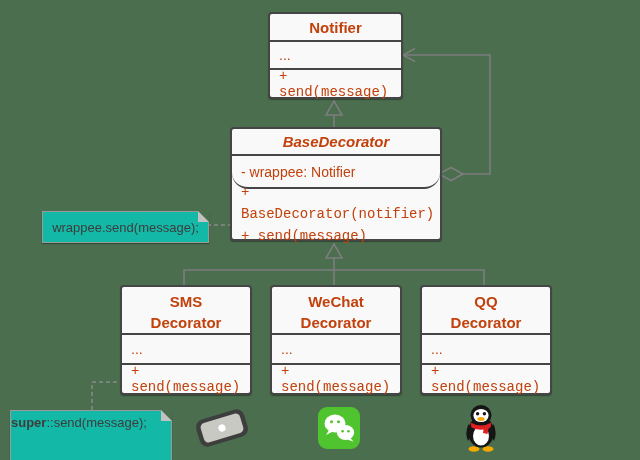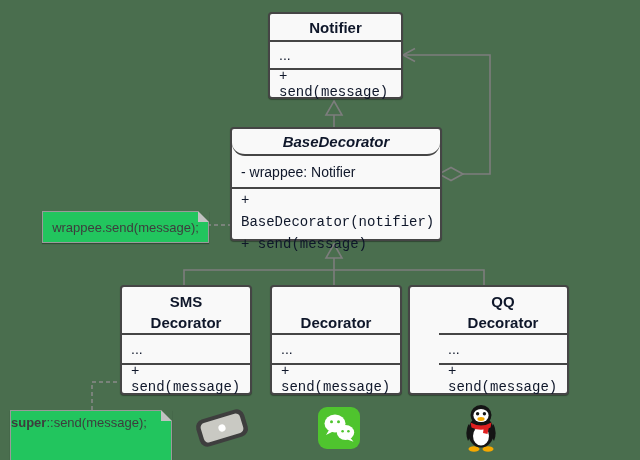--- a/index.html
+++ b/index.html
@@ -4,46 +4,46 @@
 <style>
   html,body{margin:0;padding:0;}
   body{font-family:"Liberation Sans","DejaVu Sans",sans-serif;}
   #stage{position:relative;width:640px;height:460px;background:#4a6e4e;overflow:hidden;}
 
   
   #connectors{position:absolute;left:0;top:0;width:640px;height:460px;z-index:1;}
 
   
   .uml-class{position:absolute;z-index:2;background:#f9f9f9;border:2px solid #454545;
-             border-radius:4px;color:#0f172a;box-shadow:0 1px 1px rgba(0,0,0,.35);}
+             border-radius:4px;color:#c2410c;box-shadow:0 1px 1px rgba(0,0,0,.35);}
   .uml-title{font-weight:bold;font-size:15px;text-align:center;border-bottom:2px solid #454545;
              display:flex;flex-direction:column;justify-content:center;}
   .uml-row{font-size:14px;border-bottom:2px solid #454545;display:flex;align-items:center;
            padding-left:9px;}
   .uml-row:last-child{border-bottom:none;font-family:Liberation Mono, monospace;}
   .italic{font-style:italic;}
 
   .c-notifier{left:268px;top:12px;width:131px;}
   .c-notifier .uml-title{height:26px;}
   .c-notifier .row-f{height:26px;}
   .c-notifier .row-m{height:27px;}
 
   .c-base{left:230px;top:127px;width:208px;}
-  .c-base .uml-title{height:25px;border-radius:13px;}
-  .c-base .row-f{height:31px;}
-  .c-base .row-m{height:50px;flex-direction:column;align-items:flex-start;line-height:22px;}
+  .c-base .uml-title{height:25px;}
+  .c-base .row-f{height:31px;border-radius:16px;}
+  .c-base .row-m{height:50px;flex-direction:column;align-items:flex-start;justify-content:center;line-height:22px;}
 
   .c-sub{width:128px;top:285px;}
   .c-sub .uml-title{height:46px;line-height:21px;justify-content:flex-end;}
   .c-sub .row-f{height:28px;}
   .c-sub .row-m{height:28px;}
-  .c-sms{left:120px;} .c-wechat{left:270px;} .c-qq{left:408px;padding-left:29px;}
+  .c-sms{left:120px;} .c-wechat{left:270px;} .c-qq{left:420px;}
 
   
-  .note{position:absolute;z-index:2;background:#22c55e;border:1px solid #9a9a9a;color:#3d3d3d;
+  .note{position:absolute;z-index:2;background:#14b8a6;border:1px solid #9a9a9a;color:#3d3d3d;
         font-size:13px;box-shadow:0 1px 1px rgba(0,0,0,.3);}
   .note::before{content:"";position:absolute;top:-1px;right:-1px;width:0;height:0;
         border-style:solid;border-width:0 11px 11px 0;
         border-color:transparent #4a6e4e #c2c2c2 transparent;}
   .note-1{left:42px;top:211px;width:165px;height:30px;display:flex;align-items:center;justify-content:center;}
   .note-2{left:10px;top:410px;width:162px;height:60px;line-height:19px;padding-top:2px;box-sizing:border-box;}
   .note b{font-weight:bold;}
 
   .icon{position:absolute;z-index:2;}
   .i-phone{left:190px;top:404px;}
@@ -98,20 +98,21 @@
     <div class="uml-title">
       <span>SMS</span>
       <span>Decorator</span>
     </div>
     <div class="uml-row row-f">...</div>
     <div class="uml-row row-m">+ send(message)</div>
   </div>
 
   <div class="uml-class c-sub c-wechat">
     <div class="uml-title">
+      <span>WeChat</span>
       <span>Decorator</span>
     </div>
     <div class="uml-row row-f">...</div>
     <div class="uml-row row-m">+ send(message)</div>
   </div>
 
   <div class="uml-class c-sub c-qq">
     <div class="uml-title">
       <span>QQ</span>
       <span>Decorator</span>

